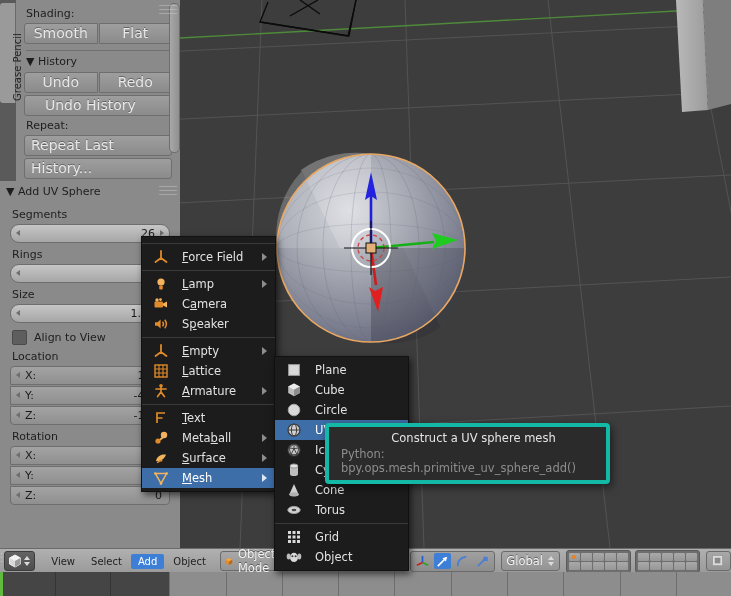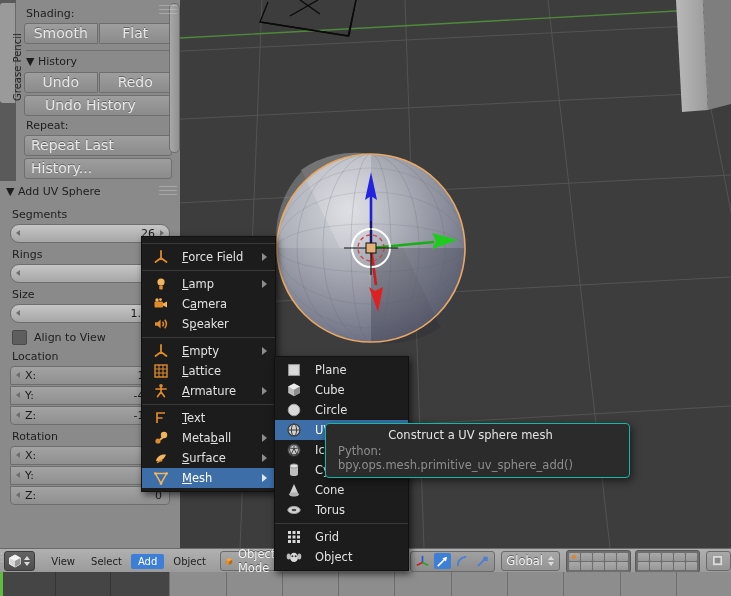--- a/index.html
+++ b/index.html
@@ -81,22 +81,22 @@
   .mitem.sel{background:#3d6ea8;color:#fff;}
   .mitem .ico{position:absolute;left:11px;top:2px;width:16px;height:16px;}
   .mitem .arrw{position:absolute;right:8px;top:6px;width:0;height:0;
                border-top:4px solid transparent;border-bottom:4px solid transparent;
                border-left:5px solid #8d8d8d;}
   .mitem.sel .arrw{border-left-color:#dfe8f5;}
   .msep{height:1px;background:#3a3a3a;margin:3px 0;}
   .u{text-decoration:underline;}
 
   
-  .tooltip{position:absolute;background:#2b2b2b;border:1px solid #14b8a6;
-           border-radius:4px;padding:4px 26px 5px 12px;z-index:60;
+  .tooltip{position:absolute;background:#2b2b2b;border:4px solid #14b8a6;
+           border-radius:4px;padding:4px 0 5px 12px;z-index:60;
            box-shadow:2px 3px 8px rgba(0,0,0,.55);}
   .tt-main{color:#e4e4e4;font-size:11.5px;text-align:center;}
   .tt-py{color:#8d8d8d;font-size:11.5px;margin-top:2px;}
 
   
   .header{position:absolute;left:0;top:548px;width:731px;height:24px;
           background:linear-gradient(#b0b0b0,#9a9a9a);border-top:1px solid #6a6a6a;
           display:flex;align-items:center;overflow:hidden;}
   .hgrip{width:10px;height:22px;position:relative;opacity:.4;margin-left:1px;}
   .hgrip i{display:block;height:1px;background:#fff;margin:3px 0;transform:skewX(-45deg);}

